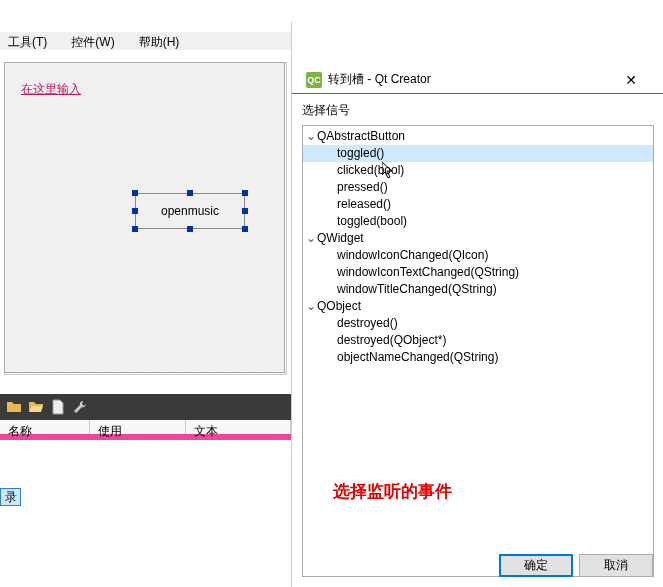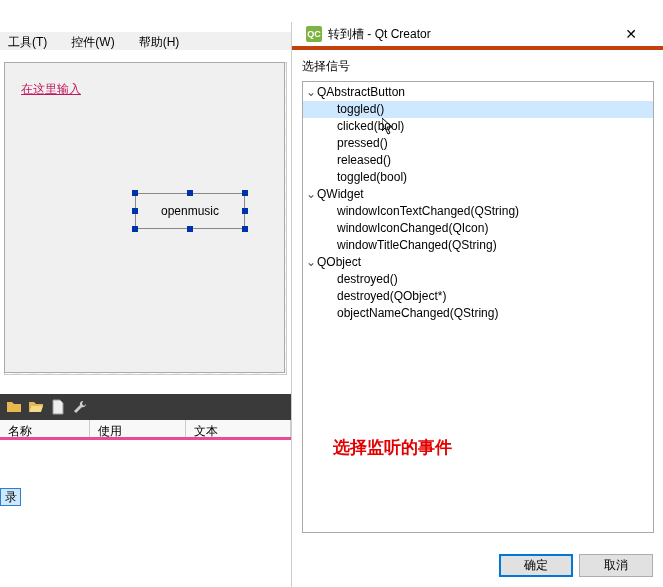--- a/index.html
+++ b/index.html
@@ -21,29 +21,29 @@
   .widget { position: absolute; left: 130px; top: 130px; width: 110px; height: 36px; background: #f0f0f0; border: 1px solid #888; display: flex; align-items: center; justify-content: center; }
   .handle { position: absolute; width: 6px; height: 6px; background: #0033aa; }
   .h-tl { left: -4px; top: -4px; } .h-tr { right: -4px; top: -4px; }
   .h-bl { left: -4px; bottom: -4px; } .h-br { right: -4px; bottom: -4px; }
   .h-t { left: 50%; margin-left: -3px; top: -4px; } .h-b { left: 50%; margin-left: -3px; bottom: -4px; }
   .h-l { top: 50%; margin-top: -3px; left: -4px; } .h-r { top: 50%; margin-top: -3px; right: -4px; }
   
   .tool-strip { position: absolute; left: 0; top: 394px; width: 291px; height: 26px; background: #3a3a3a; display: flex; align-items: center; gap: 6px; padding-left: 6px; }
   .ts-icon { width: 16px; height: 16px; }
   
-  .prop-header { position: absolute; left: 0; top: 420px; width: 291px; height: 20px; display: flex; border-bottom: 3px solid #ec4899; background: #f8f8f8; }
+  .prop-header { position: absolute; left: 0; top: 420px; width: 291px; height: 20px; display: flex; border-bottom: 6px solid #ec4899; background: #f8f8f8; }
   .prop-header div { padding: 3px 8px; border-right: 1px solid #ccc; }
   .ph1 { width: 90px; } .ph2 { width: 96px; } .ph3 { flex: 1; }
   
   .prop-body { position: absolute; left: 0; top: 440px; width: 291px; height: 74px; background: #fff; }
   .prop-cell { position: absolute; left: 0; top: 48px; width: 21px; height: 18px; background: #cde8ff; border: 1px solid #2a7fd4; padding-left: 4px; line-height: 16px; }
   
   .dialog { position: absolute; left: 291px; top: 22px; width: 372px; height: 565px; background: #fff; border-left: 1px solid #ccc; }
-  .dlg-title { height: 28px; background: #fff; display: flex; align-items: center; padding: 0 14px; border-bottom: 4px solid #c2410c; }
+  .dlg-title { height: 28px; background: #fff; display: flex; align-items: center; padding: 0 14px; border-bottom: 1px solid #c2410c; margin-top: 44px; }
   .dlg-icon { width: 16px; height: 16px; background: #7cb342; border-radius: 2px; color: #fff; font-size: 9px; font-weight: bold; display: flex; align-items: center; justify-content: center; margin-right: 6px; }
   .dlg-title-text { flex: 1; }
   .dlg-close { width: 36px; height: 24px; display: flex; align-items: center; justify-content: center; font-size: 14px; }
   
   .dlg-body { padding: 8px 2px 0 10px; }
   .dlg-label { margin-bottom: 6px; }
   .tree { border: 1px solid #aaa; width: 352px; height: 452px; overflow: hidden; background: #fff; position: relative; }
   .tree-inner { padding: 2px 0; }
   .tree-row { height: 17px; line-height: 17px; white-space: nowrap; position: relative; }
   .tree-row.selected { background: #cde8ff; }
@@ -201,22 +201,22 @@
       <div class="tree-inner" id="tree-inner">
           <div class="tree-row" style="padding-left: 2px;"><span class="exp">⌄</span><span class="label">QAbstractButton</span></div>
           <div class="tree-row selected" style="padding-left: 34px; position: relative;"><span class="label">toggled()</span><svg class="cursor-img" width="14" height="18">
               <path d="M0 0l0 13 3-3 3 6 2-1-3-6 5 0z" fill="#fff" stroke="#000" stroke-width="1"></path>
             </svg></div>
           <div class="tree-row" style="padding-left: 34px;"><span class="label">clicked(bool)</span></div>
           <div class="tree-row" style="padding-left: 34px;"><span class="label">pressed()</span></div>
           <div class="tree-row" style="padding-left: 34px;"><span class="label">released()</span></div>
           <div class="tree-row" style="padding-left: 34px;"><span class="label">toggled(bool)</span></div>
           <div class="tree-row" style="padding-left: 2px;"><span class="exp">⌄</span><span class="label">QWidget</span></div>
+          <div class="tree-row" style="padding-left: 34px;"><span class="label">windowIconChanged(QIcon)</span></div>
           <div class="tree-row" style="padding-left: 34px;"><span class="label">windowIconTextChanged(QString)</span></div>
-          <div class="tree-row" style="padding-left: 34px;"><span class="label">windowIconChanged(QIcon)</span></div>
           <div class="tree-row" style="padding-left: 34px;"><span class="label">windowTitleChanged(QString)</span></div>
           <div class="tree-row" style="padding-left: 2px;"><span class="exp">⌄</span><span class="label">QObject</span></div>
           <div class="tree-row" style="padding-left: 34px;"><span class="label">destroyed()</span></div>
           <div class="tree-row" style="padding-left: 34px;"><span class="label">destroyed(QObject*)</span></div>
           <div class="tree-row" style="padding-left: 34px;"><span class="label">objectNameChanged(QString)</span></div>
         </div>
       <div class="red-note">选择监听的事件</div>
     </div>
   </div>
   <div class="dlg-buttons">

